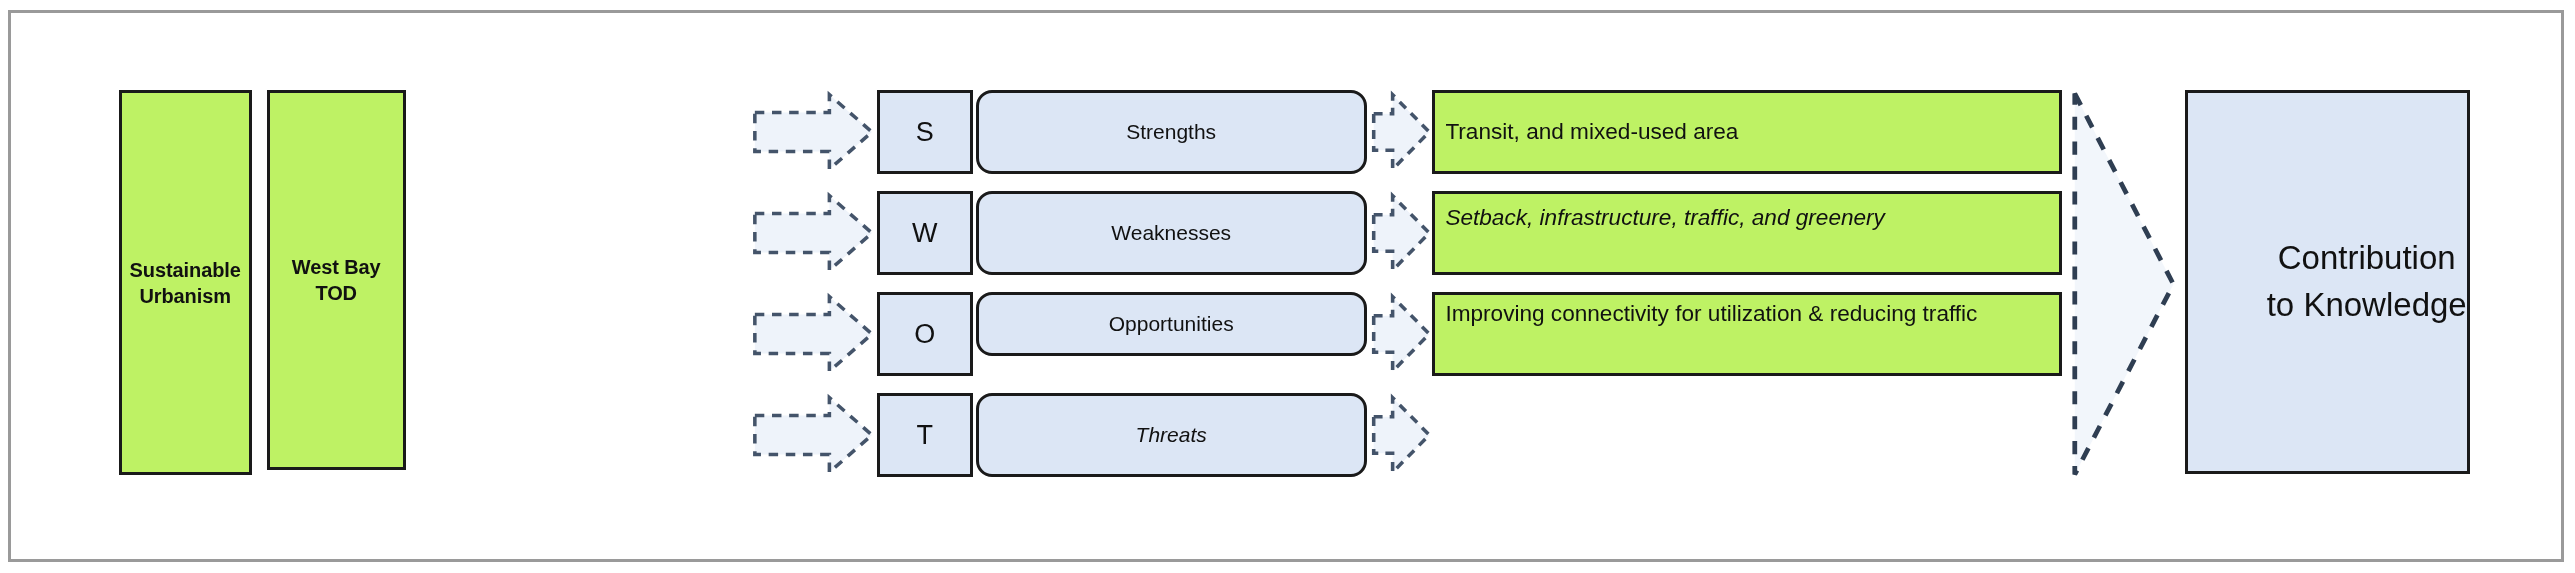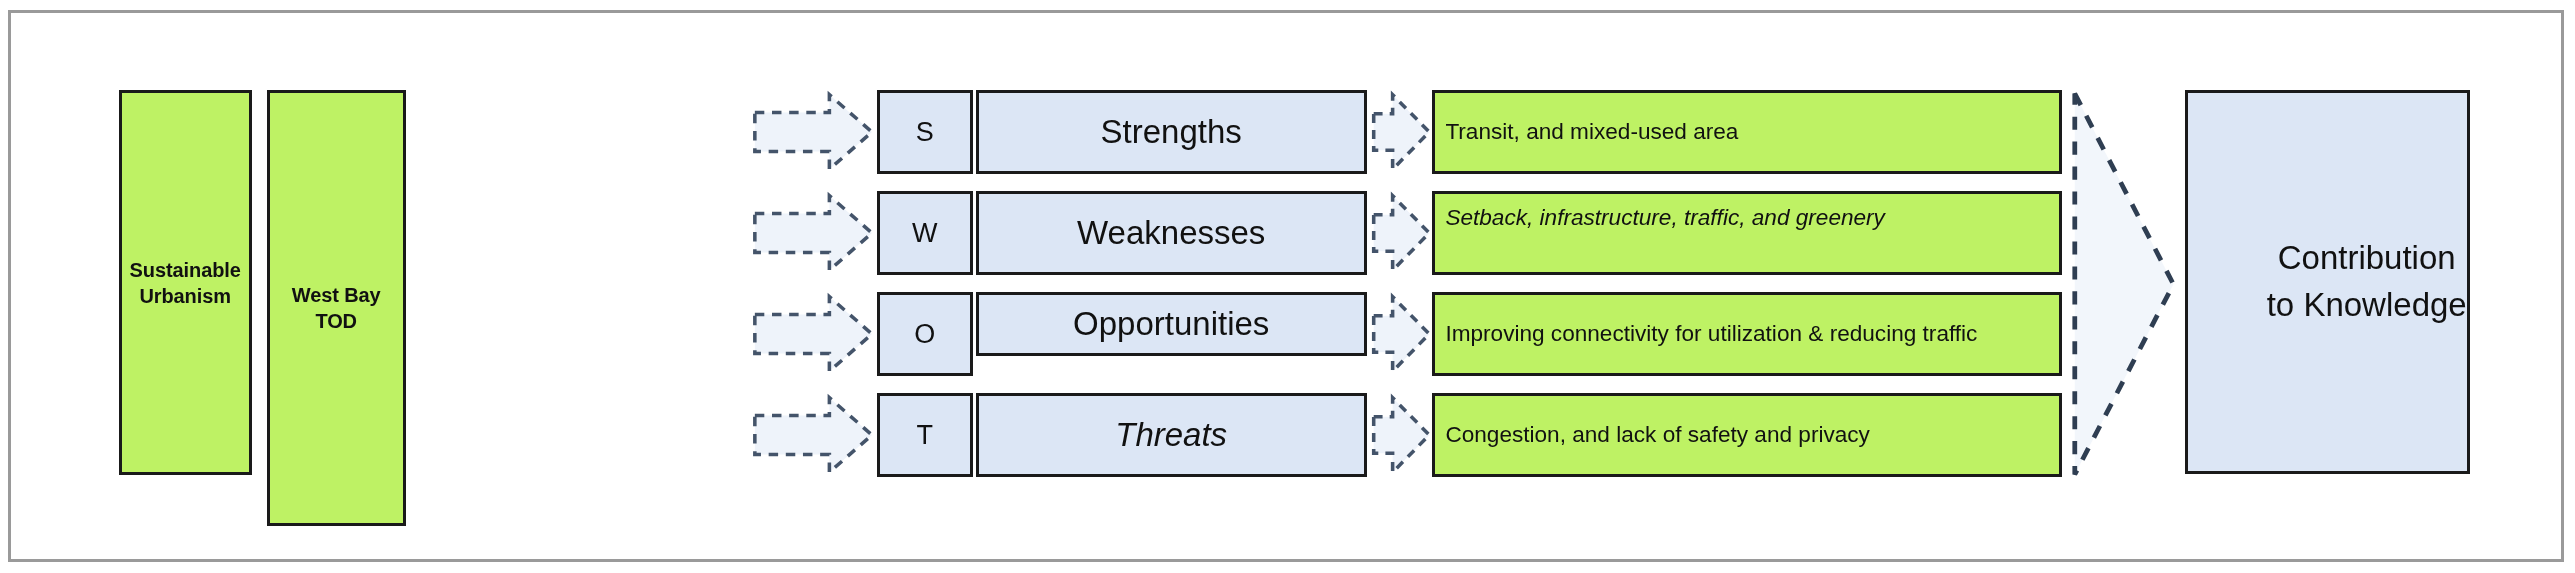--- a/index.html
+++ b/index.html
@@ -47,22 +47,23 @@
     line-height: 1.30;
     letter-spacing: -0.1px;
   }
 
   .swot-letter {
     font-size: 27px;
     font-weight: 400;
   }
 
   .swot-label {
-    font-size: 33px;
+    font-size: 21px;
     font-weight: 400;
+    border-radius: 16px;
   }
 
   .swot-desc {
     font-size: 22.6px;
     font-weight: 400;
     justify-content: flex-start;
     text-align: left;
     padding: 0 9.5px 0 10.7px;
     line-height: 1.42;
   }
@@ -82,21 +83,21 @@
 </style>
 </head>
 <body>
 
 <div id="diagram-frame">
 
   <div class="box pillar" style="left:108px; top:77px; width:133px; height:385px;">
     <span>Sustainable<br>Urbanism</span>
   </div>
 
-  <div class="box pillar" style="left:256px; top:77px; width:139px; height:436px;">
+  <div class="box pillar" style="left:256px; top:77px; width:139px; height:380px;">
     <span>West Bay TOD</span>
   </div>
 
   <svg class="arrow-svg" style="left:741px; top:77px; width:124px; height:84px;" viewBox="0 0 208 142">
     <path d="M 4 38 L 130 38 L 130 8 L 202 71 L 130 134 L 130 104 L 4 104 Z" fill="#eef3fa" stroke="#44546a" stroke-width="6" stroke-dasharray="16,13" stroke-linejoin="miter"></path>
   </svg>
 
   <div class="box blue swot-letter" style="left:866px; top:77px; width:96px; height:84px;">
     <span>S</span>
   </div>
@@ -142,43 +143,40 @@
   </div>
 
   <div class="box blue swot-label" style="left:965px; top:279px; width:391px; height:64px;">
     <span>Opportunities</span>
   </div>
 
   <svg class="arrow-svg" style="left:1360px; top:279px; width:61px; height:84px;" viewBox="0 0 102 142">
     <path d="M 4 40 L 36 40 L 36 8 L 98 71 L 36 134 L 36 102 L 4 102 Z" fill="#eef3fa" stroke="#44546a" stroke-width="6" stroke-dasharray="15,12" stroke-linejoin="miter"></path>
   </svg>
 
-  <div class="box swot-desc" style="left:1421px; top:279px; width:630px; height:84px; align-items:flex-start; padding-top:23px;">
+  <div class="box swot-desc" style="left:1421px; top:279px; width:630px; height:84px; align-items:flex-start; padding-top:3px;">
     <span>Improving connectivity for utilization &amp; reducing traffic</span>
   </div>
 
   <svg class="arrow-svg" style="left:741px; top:380px; width:124px; height:84px;" viewBox="0 0 208 142">
     <path d="M 4 38 L 130 38 L 130 8 L 202 71 L 130 134 L 130 104 L 4 104 Z" fill="#eef3fa" stroke="#44546a" stroke-width="6" stroke-dasharray="16,13" stroke-linejoin="miter"></path>
   </svg>
 
   <div class="box blue swot-letter" style="left:866px; top:380px; width:96px; height:84px;">
     <span>T</span>
   </div>
 
   <div class="box blue swot-label" style="left:965px; top:380px; width:391px; height:84px;font-style:italic;">
     <span>Threats</span>
   </div>
 
   <svg class="arrow-svg" style="left:1360px; top:380px; width:61px; height:84px;" viewBox="0 0 102 142">
     <path d="M 4 40 L 36 40 L 36 8 L 98 71 L 36 134 L 36 102 L 4 102 Z" fill="#eef3fa" stroke="#44546a" stroke-width="6" stroke-dasharray="15,12" stroke-linejoin="miter"></path>
   </svg>
 
-  <div class="box swot-desc" style="left:1421px; top:380px; width:630px; height:84px;">
-    <span>Congestion, and lack of safety and privacy</span>
-  </div>
 
   <svg class="arrow-svg" style="left:2059px; top:77px; width:107px; height:388px;" viewBox="0 0 180 653">
     <path d="M 8 6 L 174 327 L 8 647 Z" fill="#f2f6fb" stroke="#2f3e52" stroke-width="8" stroke-dasharray="22,20" stroke-linejoin="miter"></path>
   </svg>
 
   <div class="box blue contribution" style="left:2174px; top:77px; width:285px; height:384px;">
     <span>Contribution<br>to Knowledge</span>
   </div>
 
 </div>

